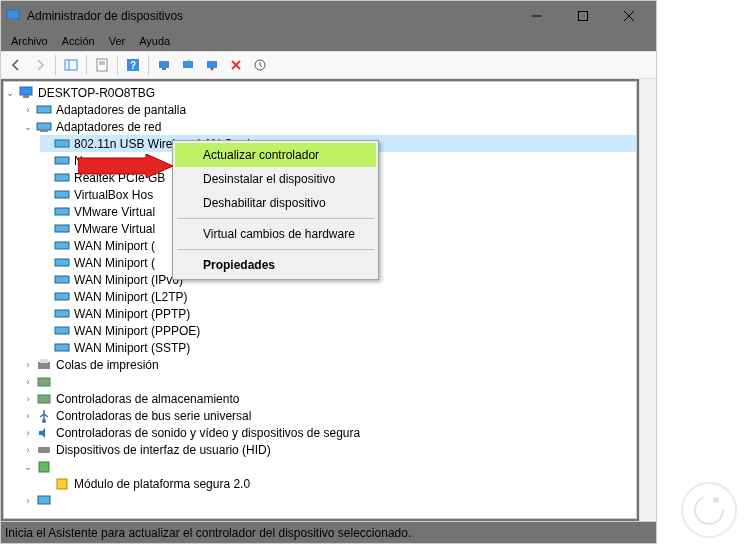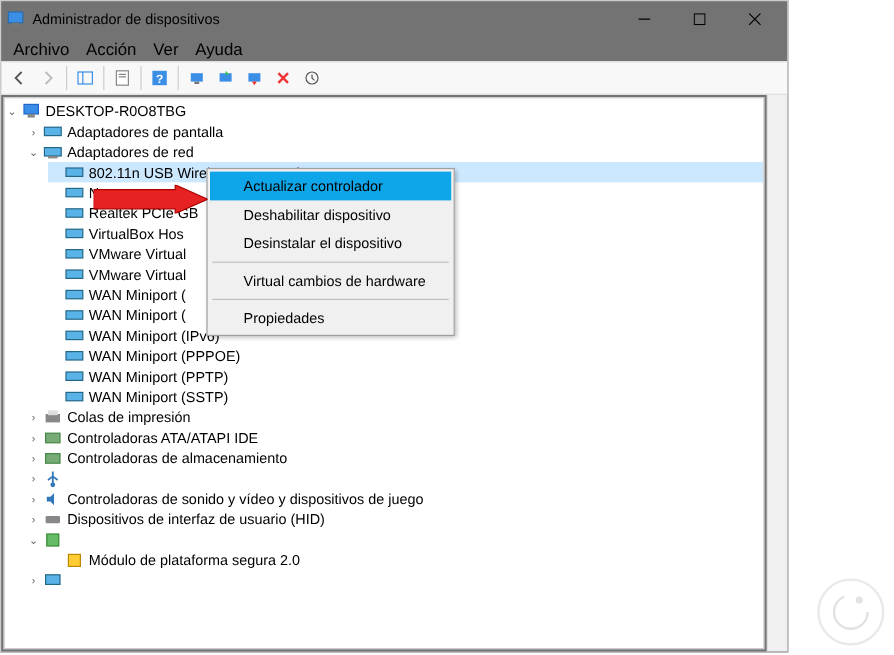--- a/index.html
+++ b/index.html
@@ -3,41 +3,41 @@
 <meta charset="utf-8">
 <style>
 * { margin: 0; padding: 0; box-sizing: border-box; font-family: "Segoe UI", Tahoma, sans-serif; }
 body { background: #fff; width: 745px; height: 546px; overflow: hidden; position: relative; }
 .window { border: 1px solid #ccc; width: 657px; height: 544px; display: flex; flex-direction: column; background: #737373; }
 .titlebar { height: 30px; display: flex; align-items: center; padding: 0 4px; font-size: 12px; }
 .titlebar .icon { width: 16px; height: 16px; margin-right: 6px; }
 .titlebar .title { flex: 1; }
 .winbtns { display: flex; }
 .winbtn { width: 46px; height: 30px; display: flex; align-items: center; justify-content: center; }
-.menubar { height: 20px; display: flex; align-items: center; padding: 0 4px; font-size: 14px; gap: 2px; }
+.menubar { height: 20px; display: flex; align-items: center; padding: 0 4px; font-size: 11px; gap: 2px; }
 .menubar span { padding: 2px 6px; }
 .toolbar { height: 28px; display: flex; align-items: center; padding: 0 4px; gap: 2px; border-top: 1px solid #e0e0e0; border-bottom: 1px solid #e0e0e0; background: #f8f8f8; }
 .tbtn { width: 22px; height: 22px; display: flex; align-items: center; justify-content: center; border: 1px solid transparent; }
 .tsep { width: 1px; height: 20px; background: #ccc; margin: 0 2px; }
 .content { flex: 1; display: flex; position: relative; overflow: hidden; }
 .treepane { flex: 1; border: 1px solid #ccc; margin: 2px; overflow: auto; background: #fff; font-size: 12px; }
 .tree { padding: 2px 0; }
 .node { white-space: nowrap; }
 .row { display: flex; align-items: center; height: 17px; padding-right: 4px; cursor: default; }
 .row.sel { background: #cce8ff; }
 .expander { width: 12px; height: 12px; display: inline-flex; align-items: center; justify-content: center; margin-right: 2px; color: #666; font-size: 9px; }
 .expander.none { visibility: hidden; }
 .devicon { width: 16px; height: 16px; margin-right: 4px; display: inline-flex; align-items: center; justify-content: center; }
 .children { padding-left: 18px; }
 .scrollbar { width: 17px; background: #f0f0f0; border-left: 1px solid #ddd; }
 .statusbar { height: 22px; border-top: 1px solid #ccc; font-size: 12px; padding: 2px 4px; display: flex; align-items: center; }
 .ctxmenu { position: absolute; left: 172px; top: 140px; width: 207px; background: #f0f0f0; border: 1px solid #a0a0a0; box-shadow: 2px 2px 4px rgba(0,0,0,0.3); font-size: 12px; padding: 2px; z-index: 100; }
 .ctxitem { padding: 5px 20px 5px 28px; }
-.ctxitem.hl { background: #0ea5e9; }
-.ctxitem.bold { font-weight: normal; }
+.ctxitem.hl { background: #bef264; }
+.ctxitem.bold { font-weight: bold; }
 .ctxsep { height: 1px; background: #c0c0c0; margin: 3px 2px; }
 .arrow-annot { position: absolute; left: 78px; top: 154px; z-index: 200; pointer-events: none; }
 .watermark { position: absolute; right: 8px; bottom: 8px; width: 56px; height: 56px; border: 2px solid #d8d8d8; border-radius: 50%; opacity: 0.55; display:flex; align-items:center; justify-content:center; z-index:50;}
 svg { display: block; }
 </style>
 </head>
 <body>
 
 <div class="window">
 
@@ -262,30 +262,39 @@
                     </span>
                     <span>WAN Miniport (IPv6)</span>
                   </div>
                 <div class="row">
                     <span class="expander none"></span>
                     <span class="devicon">
                       <svg width="16" height="16">
                         <rect x="1" y="4" width="14" height="7" fill="#5ab3e6" stroke="#268"></rect>
                       </svg>
                     </span>
+                    <span>WAN Miniport (L2TP)</span>
+                  </div>
+                <div class="row">
+                    <span class="expander none"></span>
+                    <span class="devicon">
+                      <svg width="16" height="16">
+                        <rect x="1" y="4" width="14" height="7" fill="#5ab3e6" stroke="#268"></rect>
+                      </svg>
+                    </span>
+                    <span>WAN Miniport (PPTP)</span>
+                  </div>
+                <div class="row">
+                    <span class="expander none"></span>
+                    <span class="devicon">
+                      <svg width="16" height="16">
+                        <rect x="1" y="4" width="14" height="7" fill="#5ab3e6" stroke="#268"></rect>
+                      </svg>
+                    </span>
                     <span>WAN Miniport (PPPOE)</span>
-                  </div>
-                <div class="row">
-                    <span class="expander none"></span>
-                    <span class="devicon">
-                      <svg width="16" height="16">
-                        <rect x="1" y="4" width="14" height="7" fill="#5ab3e6" stroke="#268"></rect>
-                      </svg>
-                    </span>
-                    <span>WAN Miniport (PPTP)</span>
                   </div>
                 <div class="row">
                     <span class="expander none"></span>
                     <span class="devicon">
                       <svg width="16" height="16">
                         <rect x="1" y="4" width="14" height="7" fill="#5ab3e6" stroke="#268"></rect>
                       </svg>
                     </span>
                     <span>WAN Miniport (SSTP)</span>
                   </div>
@@ -304,21 +313,20 @@
                 </div>
               </div>
             <div class="node">
                 <div class="row">
                   <span class="expander">›</span>
                   <span class="devicon">
                     <svg width="16" height="16">
                       <rect x="2" y="4" width="12" height="8" fill="#7a7" stroke="#484"></rect>
                     </svg>
                   </span>
-                  <span>Controladoras ATA/ATAPI IDE</span>
                 </div>
               </div>
             <div class="node">
                 <div class="row">
                   <span class="expander">›</span>
                   <span class="devicon">
                     <svg width="16" height="16">
                       <rect x="2" y="4" width="12" height="8" fill="#7a7" stroke="#484"></rect>
                     </svg>
                   </span>
@@ -327,31 +335,32 @@
               </div>
             <div class="node">
                 <div class="row">
                   <span class="expander">›</span>
                   <span class="devicon">
                     <svg width="16" height="16">
                       <path d="M8 2 L8 12 M8 6 L12 9 M8 6 L4 9" stroke="#37b" stroke-width="1.5" fill="none"></path>
                       <circle cx="8" cy="13" r="2" fill="#37b"></circle>
                     </svg>
                   </span>
+                  <span>Controladoras de bus serie universal</span>
                 </div>
               </div>
             <div class="node">
                 <div class="row">
                   <span class="expander">›</span>
                   <span class="devicon">
                     <svg width="16" height="16">
                       <path d="M3 6 L6 6 L9 3 L9 13 L6 10 L3 10 Z" fill="#37b"></path>
                     </svg>
                   </span>
-                  <span>Controladoras de sonido y vídeo y dispositivos de juego</span>
+                  <span>Controladoras de sonido y vídeo y dispositivos de segura</span>
                 </div>
               </div>
             <div class="node">
                 <div class="row">
                   <span class="expander">›</span>
                   <span class="devicon">
                     <svg width="16" height="16">
                       <rect x="2" y="5" width="12" height="6" fill="#888" rx="1"></rect>
                     </svg>
                   </span>
@@ -389,26 +398,29 @@
                   </span>
                 </div>
               </div>
           </div>
         </div>
       </div>
     </div>
     <div class="scrollbar"></div>
   </div>
 
+  <div class="statusbar">
+    <span>Inicia el Asistente para actualizar el controlador del dispositivo seleccionado.</span>
+  </div>
 </div>
 
 <div class="ctxmenu">
   <div class="ctxitem hl">Actualizar controlador</div>
+  <div class="ctxitem">Desinstalar el dispositivo</div>
   <div class="ctxitem">Deshabilitar dispositivo</div>
-  <div class="ctxitem">Desinstalar el dispositivo</div>
   <div class="ctxsep"></div>
   <div class="ctxitem">Virtual cambios de hardware</div>
   <div class="ctxsep"></div>
   <div class="ctxitem bold">Propiedades</div>
 </div>
 
 <div class="arrow-annot">
   <svg width="95" height="24">
       <path d="M0 4 L68 4 L68 0 L95 12 L68 24 L68 20 L0 20 Z" fill="#e62222" stroke="#a00"></path>
     </svg>

